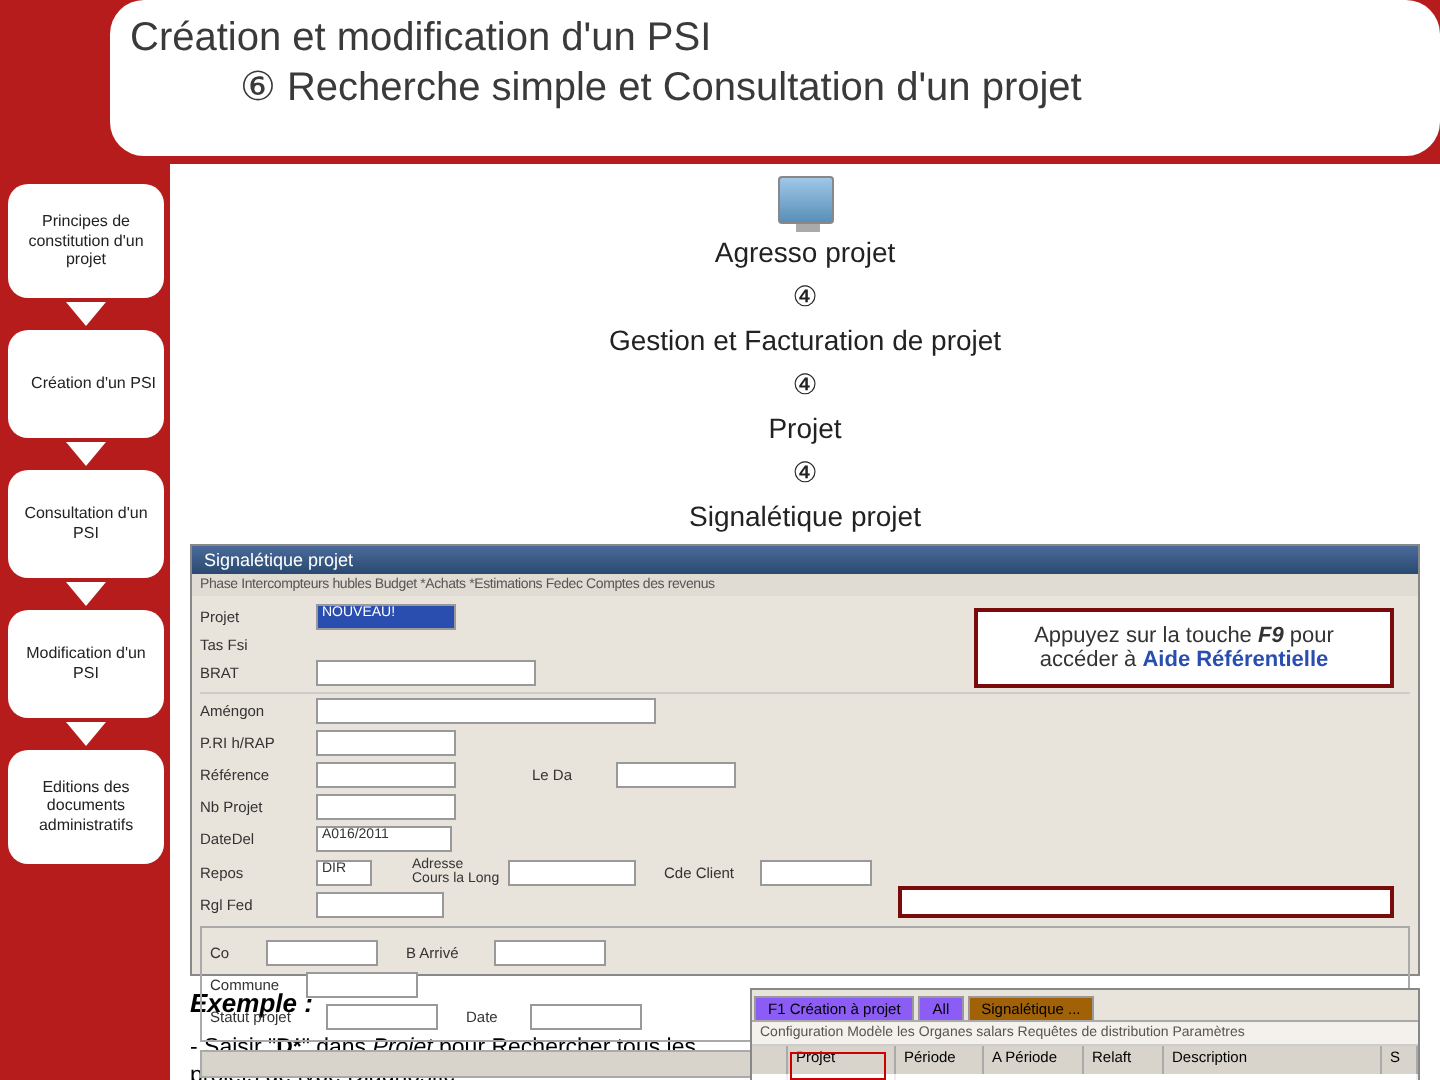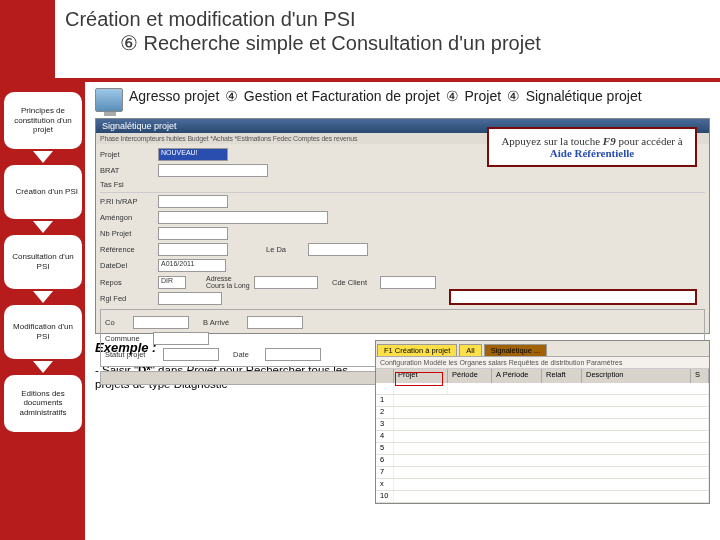--- a/index.html
+++ b/index.html
@@ -1,49 +1,49 @@
 <!DOCTYPE html>
 <html><head>
 <meta charset="utf-8">
 <style>
   * { box-sizing: border-box; margin: 0; padding: 0; }
   body { width: 720px; height: 540px; font-family: Arial, sans-serif; background: #b71c1c; overflow: hidden; position: relative; }
-  .white-header { background: #fff; position: absolute; top: 0; left: 55px; right: 0; height: 78px; padding: 8px 10px; }
+  .white-header { background: #fff; position: absolute; top: 0; left: 55px; right: 0; height: 78px; padding: 8px 10px; border-radius: 17px; }
   .white-header h1 { font-size: 20px; font-weight: normal; color: #3a3a3a; }
   .white-header h2 { font-size: 20px; font-weight: normal; color: #3a3a3a; padding-left: 55px; }
   .main-white { background: #fff; position: absolute; top: 82px; left: 85px; right: 0; bottom: 0; padding: 6px 10px; }
-  .breadcrumb { font-size: 14px; color: #222; margin-bottom: 6px; display: flex; gap: 6px; }
+  .breadcrumb { font-size: 14px; color: #222; margin-bottom: 6px; display: flex; align-items: center; gap: 6px; flex-direction: column; }
   .monitor-icon { width: 28px; height: 24px; background: linear-gradient(#9ec7e8,#5a8fb8); border: 1px solid #888; border-radius: 2px; position: relative; }
   .monitor-icon::after { content:""; position:absolute; bottom:-5px; left:8px; width:12px; height:4px; background:#aaa; }
   .sidebar { position: absolute; top: 92px; left: 4px; width: 78px; display: flex; flex-direction: column; gap: 2px; }
   .nav-box { background: #fff; border-radius: 10px; padding: 14px 4px; text-align: center; font-size: 8px; line-height: 1.2; min-height: 54px; display: flex; align-items: center; justify-content: flex-end; color: #222; }
   .nav-arrow { width: 0; height: 0; border-left: 10px solid transparent; border-right: 10px solid transparent; border-top: 12px solid #fff; margin: 0 auto; }
   .app-shot { background: #e8e4dc; border: 1px solid #888; height: 216px; margin-bottom: 6px; position: relative; font-size: 8px; color: #333; }
   .app-title { background: linear-gradient(#4a6b9a,#2a4970); color: #fff; font-size: 9px; padding: 2px 6px; }
   .tabs { background: #e0dcd4; padding: 2px 4px; font-size: 7px; color: #555; letter-spacing: -0.2px; white-space: nowrap; overflow: hidden; }
   .shot-body { padding: 4px; position: relative; }
   .srow { display: flex; align-items: center; margin-bottom: 3px; gap: 4px; }
   .slbl { width: 54px; font-size: 7.5px; }
   .sinput { height: 13px; background: #fff; border: 1px solid #999; flex: 0 0 auto; }
   .section-box { border: 1px solid #aaa; margin-top: 4px; padding: 6px 4px 2px; position: relative; }
   .search-row { background: #d8d4cc; border: 1px solid #aaa; height: 14px; margin-top: 4px; }
   .callout { position: absolute; background: #fff; border: 2px solid #7a0b0b; padding: 6px 8px; font-size: 11px; text-align: center; z-index: 5; }
   .callout .bold { font-weight: bold; }
   .callout .blue { color: #2a4db0; font-weight: bold; }
-  .call1 { top: 8px; right: 12px; width: 210px; font-family: Liberation Serif, serif; }
+  .call1 { top: 31px; right: 12px; width: 210px; }
   .call2 { top: 170px; right: 12px; width: 248px; }
   .example-wrap { display: flex; gap: 8px; }
   .example-left { flex: 0 0 272px; font-size: 11.5px; }
   .example-left h3 { font-size: 13px; font-style: italic; font-weight: bold; margin-bottom: 8px; }
   .example-left p { margin-bottom: 8px; line-height: 1.25; }
   .em { font-style: italic; }
   .bold { font-weight: bold; }
   .table-shot { flex: 1; border: 1px solid #888; background: #f4f0ec; font-size: 8px; }
   .tab-row { display: flex; height: 16px; background: #e8e4dc; align-items: flex-end; border-bottom: 1px solid #aaa; }
-  .tab { border: 1px solid #999; border-bottom: none; padding: 1px 6px; margin: 0 1px; background: #fde047; font-size: 7.5px; }
+  .tab { border: 1px solid #999; border-bottom: none; padding: 1px 6px; margin: 0 1px; background: #8b5cf6; font-size: 7.5px; }
   .tab.active { background: #a16207; }
   .info-row { padding: 2px 4px; font-size: 7px; color: #555; border-bottom: 1px solid #ccc; }
   .thead { display: flex; background: #d8d4cc; height: 14px; }
   .thead .th { border-right: 1px solid #aaa; padding: 1px 4px; font-size: 7.5px; }
   .tbody .tr { display: flex; height: 12px; border-bottom: 1px solid #e4e0d8; background: #fff; }
   .tbody .tr .td { border-right: 1px solid #eee; padding: 0 4px; font-size: 7.5px; }
   .proj-red { position: absolute; border: 1.5px solid #c00; width: 48px; height: 14px; }
 </style>
 </head>
 <body>
@@ -90,45 +90,45 @@
 
   <div class="app-shot">
     <div class="app-title">Signalétique projet</div>
     <div class="tabs">Phase  Intercompteurs hubles  Budget  *Achats  *Estimations Fedec  Comptes des revenus</div>
     <div class="shot-body">
       <div class="srow">
           <span class="slbl">Projet</span>
           <span class="sinput" style="width:70px;background:#2a4db0;color:#fff;font-size:7px;padding:0 2px">NOUVEAU!</span>
         </div>
       <div class="srow">
+          <span class="slbl">Tas Fsi</span>
+        </div>
+      <div class="srow">
           <span class="slbl">BRAT</span>
           <span class="sinput" style="width:110px"></span>
         </div>
-      <div class="srow">
-          <span class="slbl">Tas Fsi</span>
-        </div>
       <div style="height:1px;background:#ccc;margin:2px 0"></div>
-      <div class="srow">
-          <span class="slbl">P.RI h/RAP</span>
-          <span class="sinput" style="width:70px"></span>
-        </div>
       <div class="srow">
           <span class="slbl">Améngon</span>
           <span class="sinput" style="width:170px"></span>
         </div>
       <div class="srow">
-          <span class="slbl">Nb Projet</span>
+          <span class="slbl">P.RI h/RAP</span>
           <span class="sinput" style="width:70px"></span>
         </div>
       <div class="srow">
           <span class="slbl">Référence</span>
           <span class="sinput" style="width:70px"></span>
           <span style="width:30px"></span>
           <span class="slbl" style="width:38px">Le Da</span>
           <span class="sinput" style="width:60px"></span>
+        </div>
+      <div class="srow">
+          <span class="slbl">Nb Projet</span>
+          <span class="sinput" style="width:70px"></span>
         </div>
       <div class="srow">
           <span class="slbl">DateDel</span>
           <span class="sinput" style="width:68px;font-size:7px;padding:0 2px">A016/2011</span>
         </div>
       <div class="srow">
           <span class="slbl">Repos</span>
           <span class="sinput" style="width:28px;font-size:7px;padding:0 2px">DIR</span>
           <span style="width:12px"></span>
           <span class="slbl" style="width:44px;font-size:7px">Adresse Cours la Long</span>

